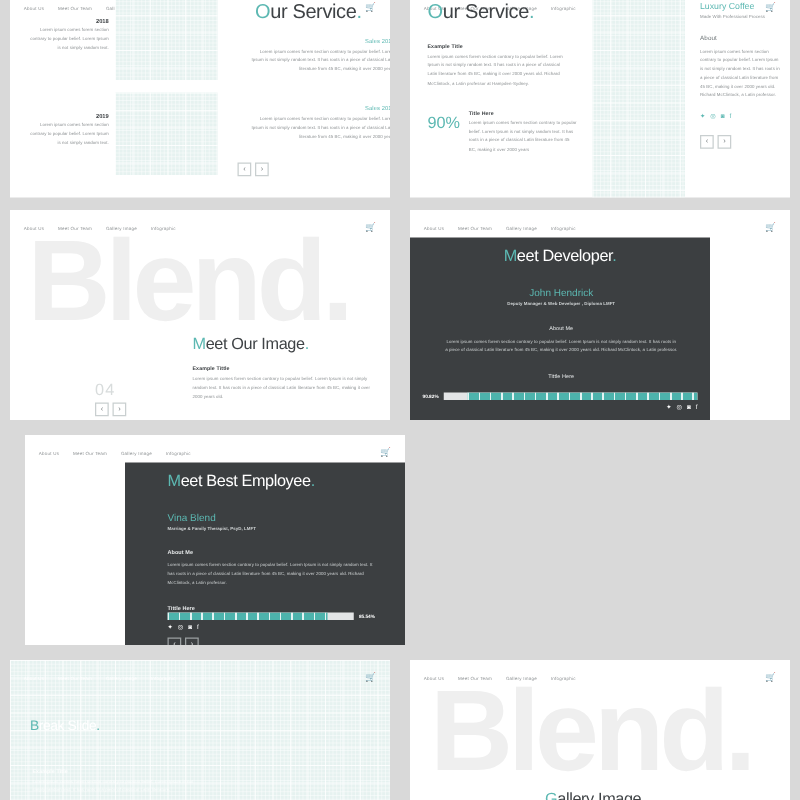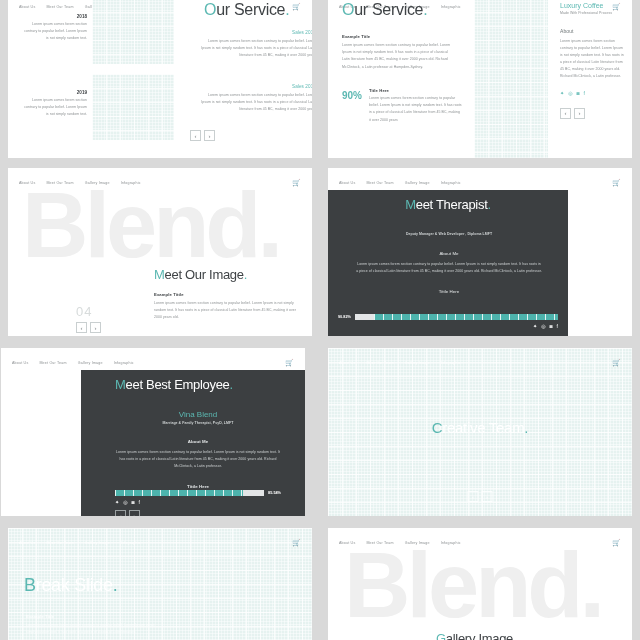--- a/index.html
+++ b/index.html
@@ -69,21 +69,21 @@
   }
   .teal-title { font-size: 4.6px; color: #5cb8b2; letter-spacing: .1px; }
   .teal-name { font-size: 8px; color: #5cb8b2; font-weight: 400; }
   .body-txt {
     font-size: 3.5px; line-height: 2.05; color: #8d9193; letter-spacing: .05px;
   }
   .body-txt.light { color: #cfd3d4; }
   .body-txt.right { text-align: right; }
   .body-txt.center { text-align: center; }
   .year { font-size: 4.6px; font-weight: 700; color: #3f4346; text-align: right; }
-  .pct-big { font-size: 10px; color: #5cb8b2; font-weight: 700; }
+  .pct-big { font-size: 13px; color: #5cb8b2; font-weight: 400; }
   .num-ghost { font-size: 13px; color: #d8dcdc; letter-spacing: 1px; }
 
   
   .arrows { display: flex; gap: 3px; }
   .arrows i {
     width: 11px; height: 11px; border: 1px solid #c9cfd0;
     display: flex; align-items: center; justify-content: center;
     font-style: normal; font-size: 6px; color: #7e8486; line-height: 1;
   }
   .arrows.light i { border-color: #9aa0a1; color: #e2e5e6; }
@@ -241,24 +241,25 @@
         <span>About Us</span>
         <span>Meet Our Team</span>
         <span>Gallery Image</span>
         <span>Infographic</span>
       </div>
       <div class="cart">🛒</div>
     </div>
 
     <div class="dark" style="position:absolute; left:0; top:22px; width:240px; height:146px;">
       <div class="headline light small" style="position:absolute; left:50%; top:8px; transform:translateX(-50%); white-space:nowrap;">
-        <span class="cap">M</span><span>eet Therapist</span><span class="dot">.</span>
+        <span class="cap">M</span><span>eet Developer</span><span class="dot">.</span>
       </div>
 
       <div style="position:absolute; left:28px; top:40px; width:186px; text-align:center;">
+        <div class="teal-name">John Hendrick</div>
         <div class="body-txt light center" style="margin-top:2px; line-height:1.3; font-weight:700;">Deputy Manager &amp; Web Developer , Diploma LMFT</div>
         <div class="body-txt light center" style="margin-top:12px; font-size:4.4px; color:#e4e7e8;">About Me</div>
         <div class="body-txt light center" style="margin-top:3px;">Lorem ipsum comes forem section contrary to popular belief. Lorem Ipsum is not simply random text. It has roots in a piece of classical Latin literature from 45 BC, making it over 2000 years old. Richard McClintock, a Latin professor.</div>
         <div class="body-txt light center" style="margin-top:12px; font-size:4.4px; color:#e4e7e8;">Tittle Here</div>
       </div>
 
       <div class="bar-wrap" style="position:absolute; left:10px; top:124px; width:220px;">
         <span class="bar-label">90.82%</span>
         <span class="bar">
           <span class="fill right" style="width:90.82%;"></span>
@@ -268,21 +269,21 @@
       <div class="social light" style="position:absolute; right:10px; top:134px;">
         <span>✦</span>
         <span>◎</span>
         <span>◙</span>
         <span>f</span>
       </div>
 
     </div>
   </div>
 
-  <div class="slide" style="left:1px; top:348px; width:304px; height:168px;text-align:center;">
+  <div class="slide" style="left:20px; top:348px; width:304px; height:168px;">
     <div class="nav" style="top:6px;">
       <div class="links">
         <span>About Us</span>
         <span>Meet Our Team</span>
         <span>Gallery Image</span>
         <span>Infographic</span>
       </div>
       <div class="cart">🛒</div>
     </div>
 
@@ -313,53 +314,33 @@
         <span>f</span>
       </div>
 
       <div class="arrows light" style="position:absolute; left:34px; top:140px;">
         <i>‹</i>
         <i>›</i>
       </div>
     </div>
   </div>
 
-  <div class="slide grid-bg" style="left:328px; top:348px; width:304px; height:168px;">
-    <div class="nav on-teal" style="top:6px;">
-      <div class="links">
-        <span>About Us</span>
-        <span>Meet Our Team</span>
-        <span>Gallery Image</span>
-        <span>Infographic</span>
-      </div>
-      <div class="cart">🛒</div>
-    </div>
-
-    <div class="headline light" style="position:absolute; left:50%; top:72px; transform:translateX(-50%); white-space:nowrap; font-size:15px;">
-      <span class="cap">C</span><span>reative Team</span><span class="dot">.</span>
-    </div>
-
-    <div class="arrows white" style="position:absolute; left:50%; top:143px; transform:translateX(-50%);">
-      <i>‹</i>
-      <i>›</i>
-    </div>
-  </div>
 
   <div class="slide grid-bg" style="left:8px; top:528px; width:304px; height:122px;">
     <div class="nav on-teal" style="top:6px;">
       <div class="links">
         <span>About Us</span>
         <span>Meet Our Team</span>
         <span>Gallery Image</span>
         <span>Infographic</span>
       </div>
       <div class="cart">🛒</div>
     </div>
 
-    <div class="headline light" style="position:absolute; left:16px; top:48px; white-space:nowrap; font-size:18px;text-align:right;">
+    <div class="headline light" style="position:absolute; left:16px; top:48px; white-space:nowrap; font-size:11px;text-align:right;">
       <span class="cap">B</span><span>reak Slide</span><span class="dot">.</span>
     </div>
 
     <div style="position:absolute; left:18px; top:86px; width:130px;">
       <div class="sub-title" style="color:#ffffff; opacity:.85;">Example Title</div>
       <div class="body-txt" style="margin-top:3px; color:#ffffff; opacity:.8;">Lorem ipsum comes forem section contrary to popular belief. Lorem Ipsum is not simply random text. It has roots in a piece of classical Latin literature.</div>
     </div>
   </div>
 
   <div class="slide" style="left:328px; top:528px; width:304px; height:122px;">

